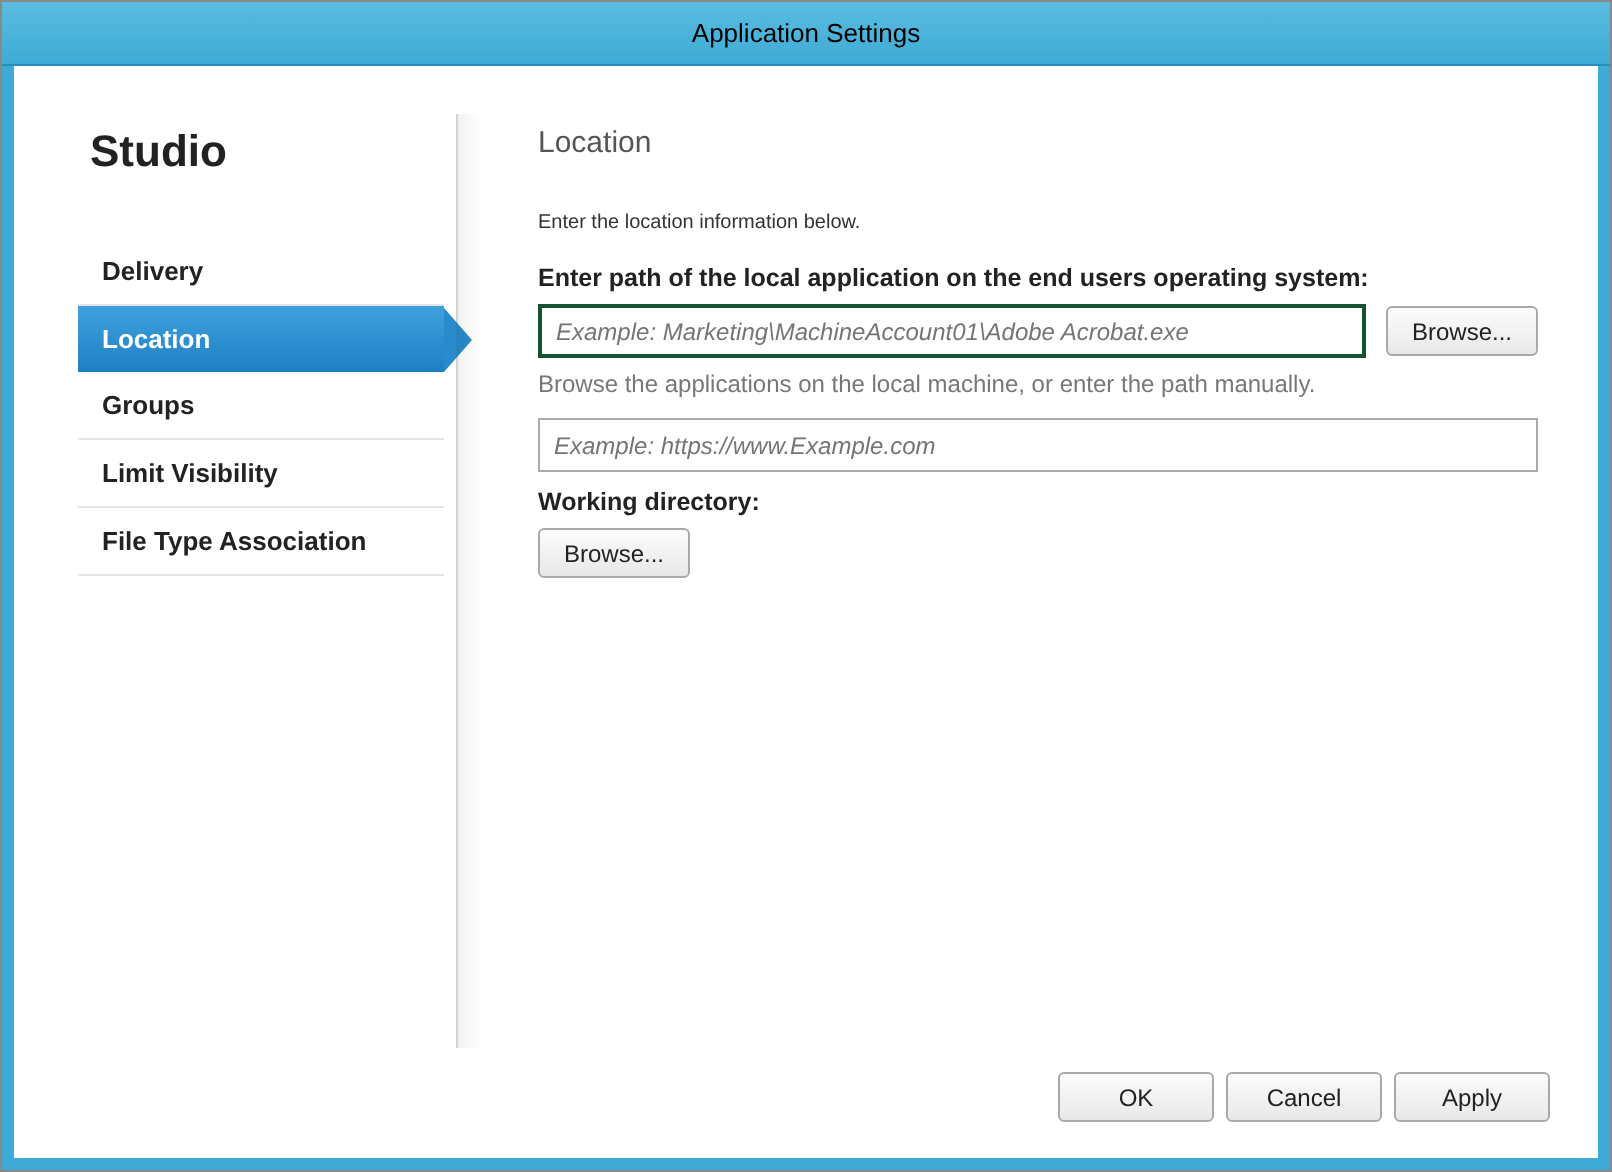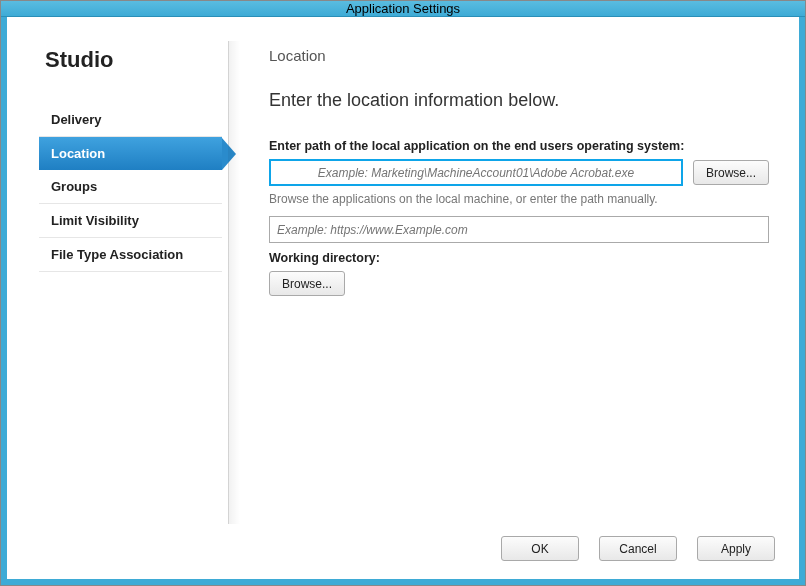--- a/index.html
+++ b/index.html
@@ -12,21 +12,21 @@
     }
     .window {
       width: 806px;
       height: 586px;
       border: 1px solid #888;
       background: #fff;
       display: flex;
       flex-direction: column;
     }
     .titlebar {
-      height: 16px;
+      height: 32px;
       background: linear-gradient(#5abce0, #3eabd6);
       display: flex;
       align-items: center;
       justify-content: center;
       color: #000;
       font-size: 13px;
       border-bottom: 1px solid #2a8fb8;
     }
     .inner {
       flex: 1;
@@ -92,23 +92,23 @@
     .main {
       flex: 1;
       padding: 6px 6px 0 40px;
     }
     .main-heading {
       font-size: 15px;
       color: #555;
       margin-bottom: 26px;
     }
     .instr {
-      font-size: 18px;
+      font-size: 10px;
       color: #333;
-      margin-bottom: 28px;
+      margin-bottom: 15px;
     }
     .label {
       font-size: 12.5px;
       color: #222;
       font-weight: 600;
       margin-bottom: 6px;
       margin-top: 8px;
     }
     .row {
       display: flex;
@@ -121,23 +121,22 @@
       height: 27px;
       border: 1px solid #aaa;
       padding: 0 7px;
       font-size: 12px;
       font-style: italic;
       color: #888;
       font-family: inherit;
       background: #fff;
     }
     .text-input.focused {
-      border: 2px solid #0ea5e9;
+      border: 2px solid #14532d;
       outline: none;
-      text-align: center;
     }
     .btn {
       height: 25px;
       min-width: 72px;
       padding: 0 12px;
       font-size: 12px;
       background: linear-gradient(#fcfcfc, #e8e8e8);
       border: 1px solid #a9a9a9;
       border-radius: 3px;
       cursor: pointer;
@@ -145,21 +144,21 @@
       font-family: inherit;
     }
     .hint {
       font-size: 12px;
       color: #777;
       margin-bottom: 10px;
     }
     .footer {
       display: flex;
       justify-content: flex-end;
-      gap: 20px;
+      gap: 6px;
       padding-top: 12px;
     }
     .footer .btn {
       min-width: 78px;
     }
   </style>
 </head>
 <body>
 
 <div class="window">

